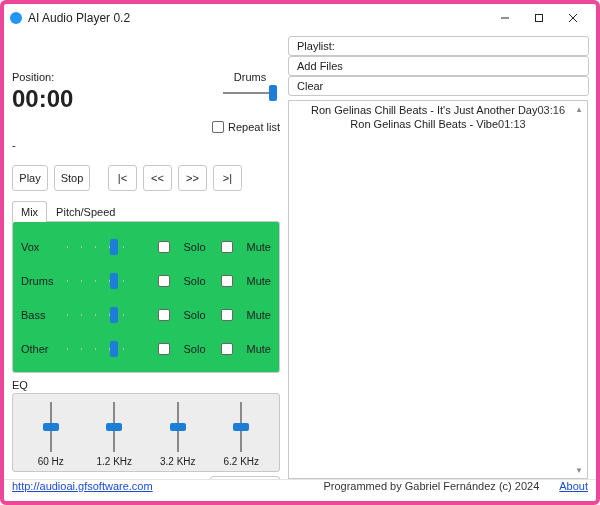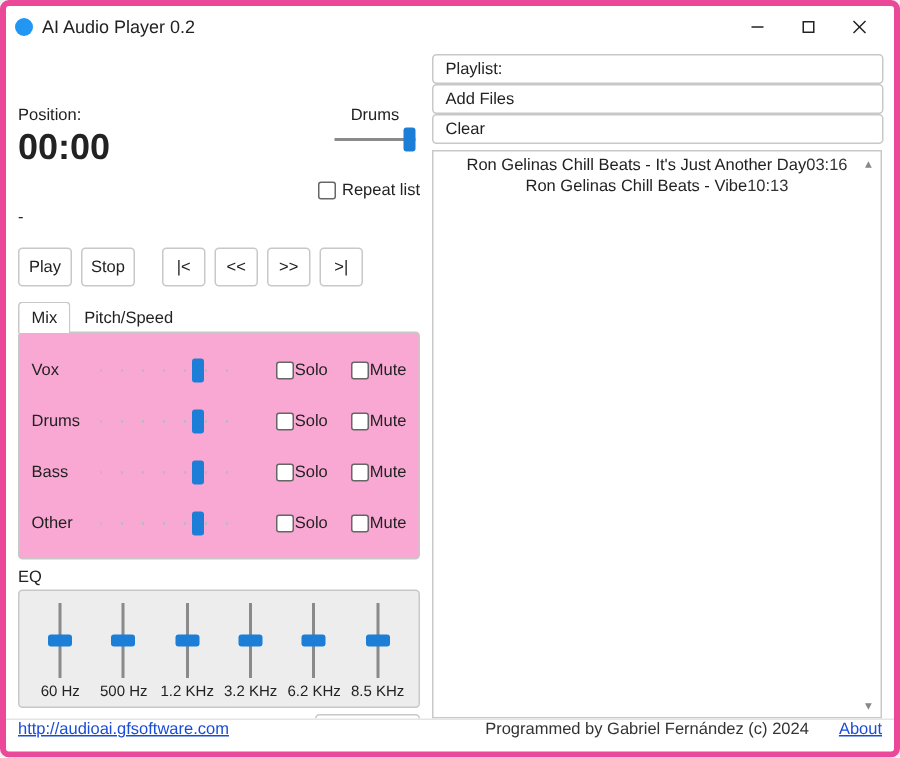--- a/index.html
+++ b/index.html
@@ -27,26 +27,26 @@
 .checkbox { width:12px; height:12px; border:1px solid #666; border-radius:2px; background:#fff; }
 .dash { margin-top:6px; font-size:11px; }
 .progress { margin-top:4px; width:24px; height:4px; background:#bfbfbf; }
 .transport { display:flex; gap:6px; margin-top:10px; }
 .btn { border:1px solid #c8c8c8; background:#fff; border-radius:3px; display:flex; align-items:center; justify-content:center; font-size:11px; cursor:pointer; }
 .btn-med { width:36px; height:26px; }
 .btn-sm { width:29px; height:26px; }
 .tabs { display:flex; margin-top:10px; }
 .tab { padding:4px 8px; font-size:11px; border:1px solid transparent; border-bottom:none; }
 .tab.sel { background:#fff; border-color:#c8c8c8; border-radius:3px 3px 0 0; position:relative; z-index:2; }
-.mixpanel { border:1px solid #c8c8c8; border-radius:3px; background:#f9a8d4; padding:8px 8px 6px 8px; margin-top:-1px; }
+.mixpanel { border:1px solid #c8c8c8; border-radius:3px; background:#22c55e; padding:8px 8px 6px 8px; margin-top:-1px; }
 .track-row { display:flex; align-items:center; height:34px; }
 .track-name { width:40px; font-size:11px; }
 .track-slider { flex:1; height:16px; position:relative; margin:0 6px; }
 .ticks { position:absolute; left:0; right:0; top:7px; height:2px; background-image: repeating-linear-gradient(to right, #bbb 0 1px, transparent 1px 14px); }
-.sm-row { display:flex; align-items:flex-start; gap:1px; margin-left:4px;padding-left:11px; }
+.sm-row { display:flex; align-items:flex-start; gap:14px; margin-left:4px;padding-left:11px; }
 .sm-label { font-size:11px; }
 .reset-row { display:flex; justify-content:flex-end; margin-top:4px; }
 .reset-btn { border:1px solid #c8c8c8; background:#fff; border-radius:3px; padding:3px 10px; font-size:11px; }
 .eq-label { margin-top:6px; font-size:11px; }
 .eqpanel { border:1px solid #c8c8c8; border-radius:3px; background:#ededed; padding:8px 6px 4px 6px; margin-top:2px; }
 .eqrow { display:flex; justify-content:space-around; }
 .eqband { display:flex; flex-direction:column; align-items:center; width:36px; }
 .vslider { width:16px; height:50px; position:relative; }
 .vtrack { position:absolute; left:50%; top:0; bottom:0; width:2px; background:#8a8a8a; transform:translateX(-50%); }
 .vthumb { position:absolute; left:50%; width:16px; height:8px; background:#1c7ed6; border-radius:2px; transform:translate(-50%,-50%); }
@@ -203,49 +203,35 @@
                 <div class="vtrack"></div>
                 <div class="vthumb" style="top:50%"></div>
               </div>
               <div class="bandlabel">60 Hz</div>
             </div>
             <div class="eqband">
               <div class="vslider">
                 <div class="vtrack"></div>
                 <div class="vthumb" style="top:50%"></div>
               </div>
-              <div class="bandlabel">500 Hz</div>
-            </div>
-            <div class="eqband">
-              <div class="vslider">
-                <div class="vtrack"></div>
-                <div class="vthumb" style="top:50%"></div>
-              </div>
               <div class="bandlabel">1.2 KHz</div>
             </div>
             <div class="eqband">
               <div class="vslider">
                 <div class="vtrack"></div>
                 <div class="vthumb" style="top:50%"></div>
               </div>
               <div class="bandlabel">3.2 KHz</div>
             </div>
             <div class="eqband">
               <div class="vslider">
                 <div class="vtrack"></div>
                 <div class="vthumb" style="top:50%"></div>
               </div>
               <div class="bandlabel">6.2 KHz</div>
-            </div>
-            <div class="eqband">
-              <div class="vslider">
-                <div class="vtrack"></div>
-                <div class="vthumb" style="top:50%"></div>
-              </div>
-              <div class="bandlabel">8.5 KHz</div>
             </div>
           </div>
       </div>
       <div class="reset-eq-row">
           <div class="reset-btn">Reset EQ</div>
         </div>
     </div>
 
     <div class="right">
       <div class="pl-tabs">
@@ -255,21 +241,21 @@
       </div>
       <div class="playlist">
         <div class="scroll-arrow" style="top:2px">▴</div>
         <div class="pl-inner" id="pl-items">
             <div class="pl-row">
               <span>Ron Gelinas Chill Beats - It's Just Another Day</span>
               <span class="dur">03:16</span>
             </div>
             <div class="pl-row">
               <span>Ron Gelinas Chill Beats - Vibe</span>
-              <span class="dur">10:13</span>
+              <span class="dur">01:13</span>
             </div>
           </div>
         <div class="scroll-arrow" style="bottom:2px">▾</div>
       </div>
     </div>
   </div>
 
   <div class="footer">
     <a class="link">http://audioai.gfsoftware.com</a>
     <div class="spacer"></div>

